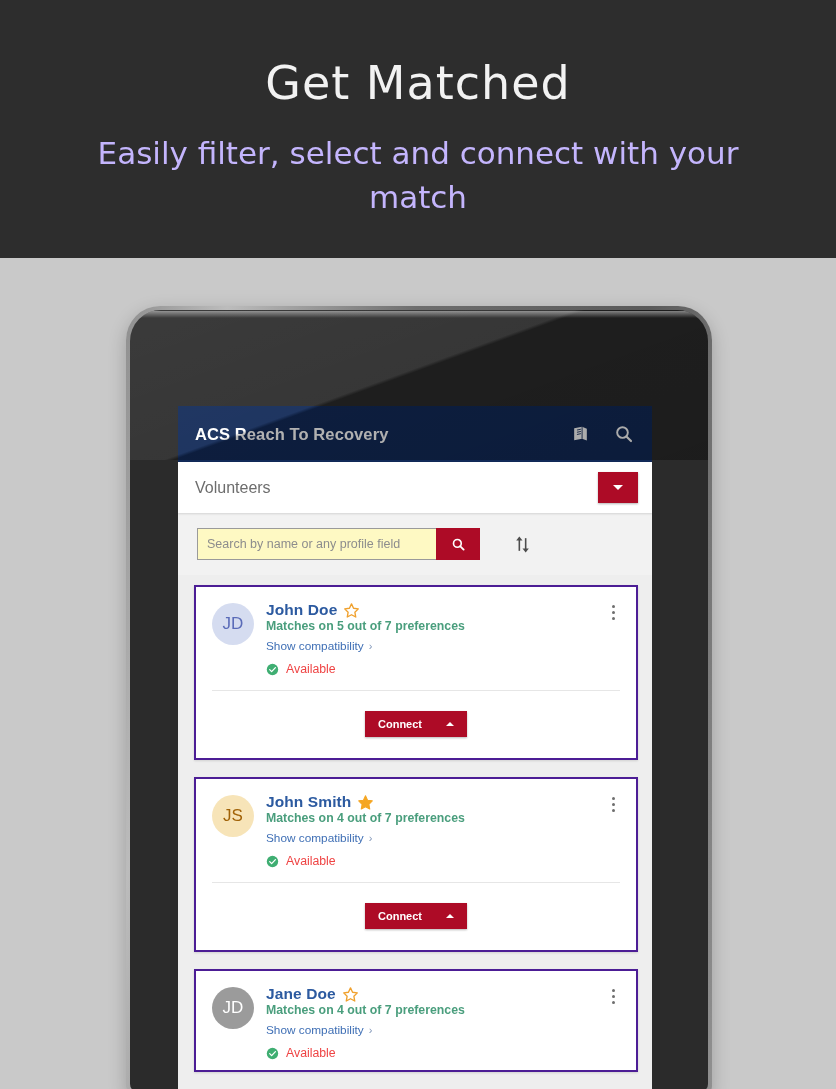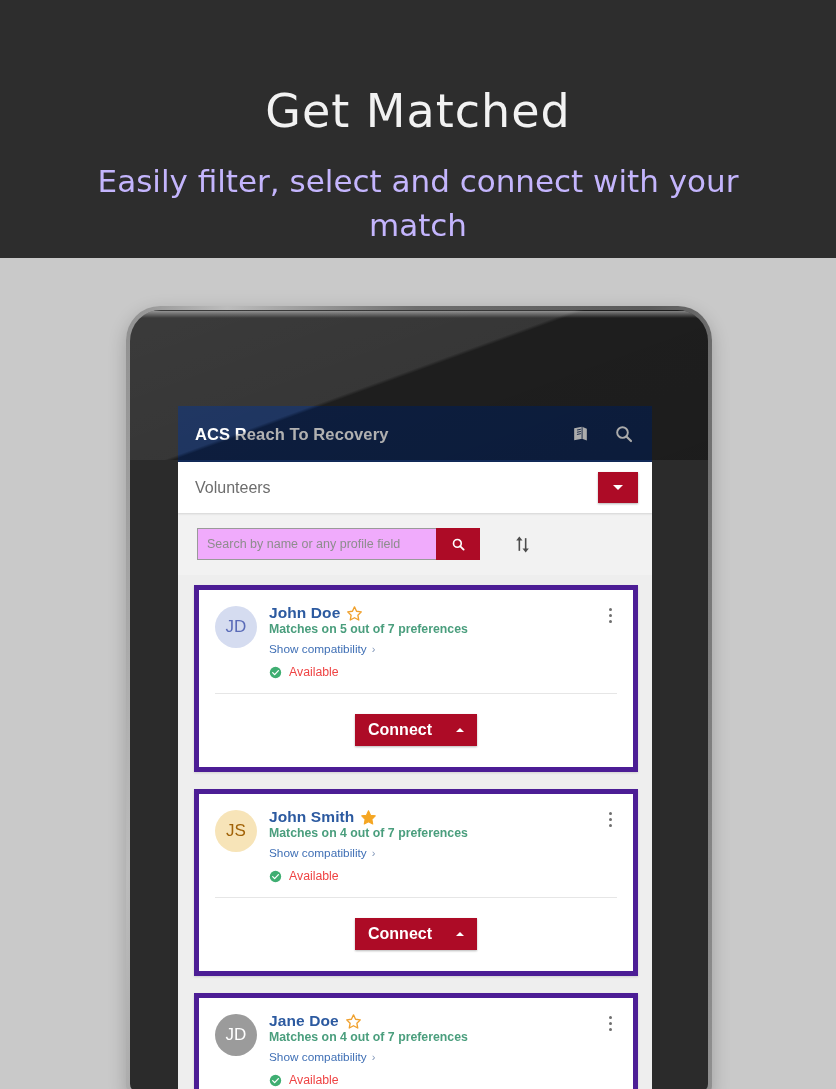--- a/index.html
+++ b/index.html
@@ -22,21 +22,21 @@
   .promo {
     position: absolute;
     left: 0; top: 0;
     width: 836px;
     height: 258px;
     background: #2d2d2d;
     display: flex;
     flex-direction: column;
     align-items: center;
     justify-content: flex-start;
-    padding-top: 86px;
+    padding-top: 58px;
   }
   .promo-title {
     color: #f2f2f2;
     font-size: 46px;
     font-weight: 400;
     letter-spacing: 1px;
     line-height: 1.1;
     font-family: "DejaVu Sans", sans-serif;
   }
   .promo-sub {
@@ -180,21 +180,21 @@
     display: flex;
     height: 32px;
     flex: 1;
     max-width: 283px;
   }
   .search-input {
     flex: 1;
     height: 32px;
     border: 1px solid #9a9a9a;
     border-right: none;
-    background: #f0abfc;
+    background: #fef9c3;
     padding: 0 9px;
     font-size: 12.5px;
     color: #4a4a4a;
     font-family: "Liberation Sans", sans-serif;
     outline: none;
   }
   .search-input::placeholder { color: #8d8d8d; }
   .search-go {
     width: 44px;
     height: 32px;
@@ -210,21 +210,21 @@
     cursor: pointer;
   }
 
   
   .cards {
     padding: 0 0 0 0;
   }
   .card {
     background: #ffffff;
     margin: 0 14px 17px 16px;
-    border: 5px solid #4c1d95;
+    border: 2px solid #4c1d95;
     box-shadow: 0 1px 2px rgba(0,0,0,0.12);
   }
   .card-body {
     display: flex;
     padding: 14px 14px 10px 16px;
   }
   .avatar {
     width: 42px; height: 42px;
     border-radius: 50%;
     display: flex;
@@ -291,21 +291,21 @@
   .card-footer {
     display: flex;
     justify-content: center;
     align-items: center;
     padding: 20px 0 21px 0;
   }
   .connect-btn {
     background: #ad0b26;
     color: #ffffff;
     border: none;
-    font-size: 16px;
+    font-size: 11px;
     font-weight: bold;
     padding: 7px 13px 7px 13px;
     display: inline-flex;
     align-items: center;
     gap: 24px;
     cursor: pointer;
     box-shadow: 0 1px 2px rgba(0,0,0,0.28);
     font-family: "Liberation Sans", sans-serif;
   }
   .caret-up {

